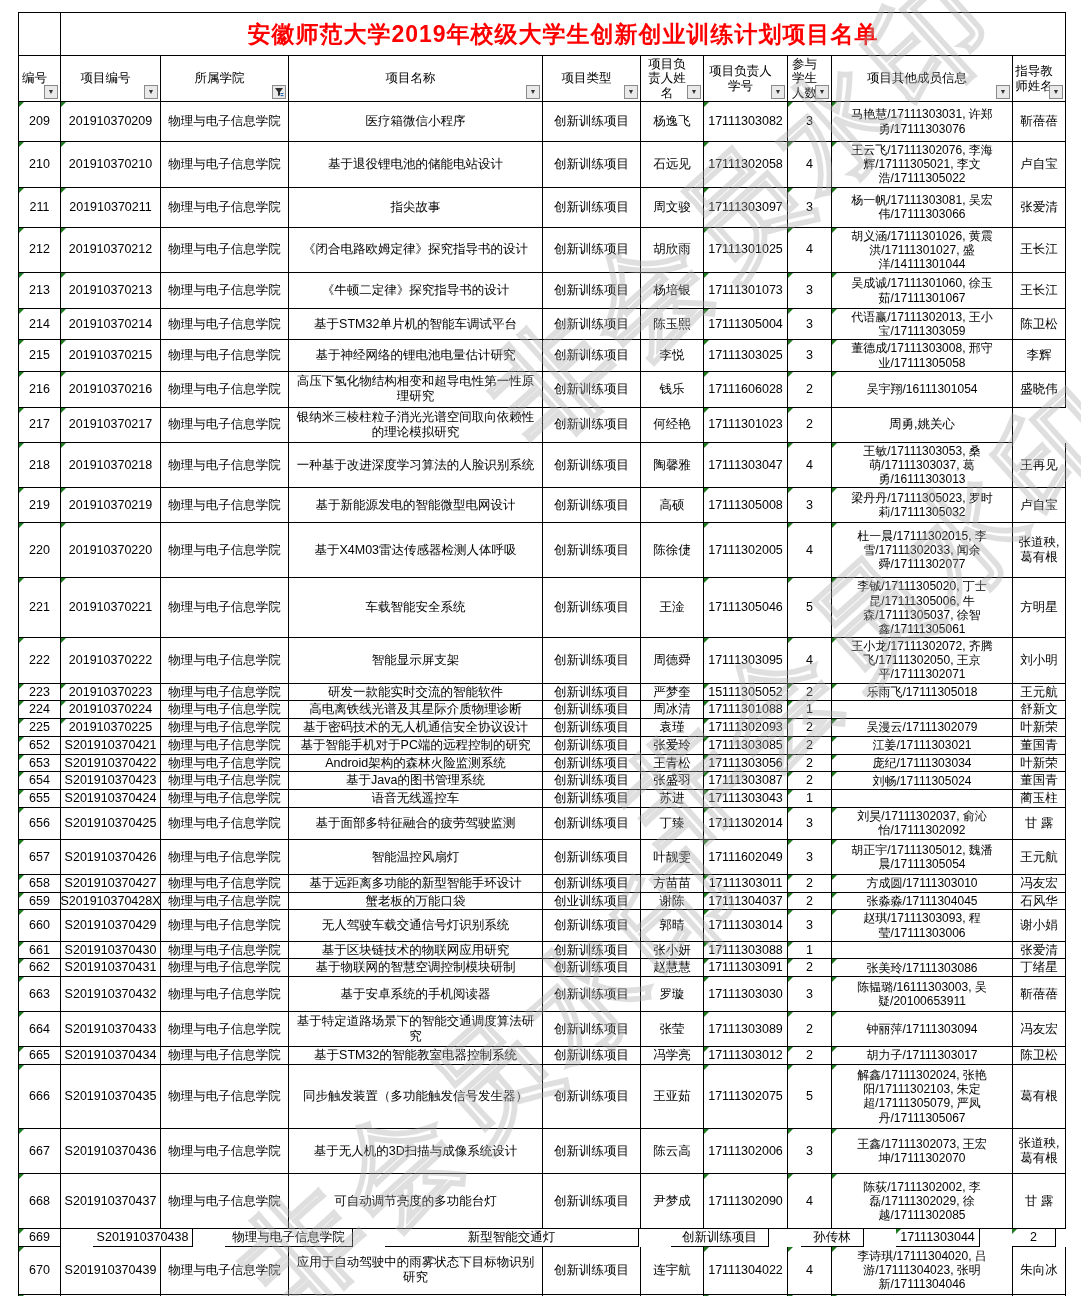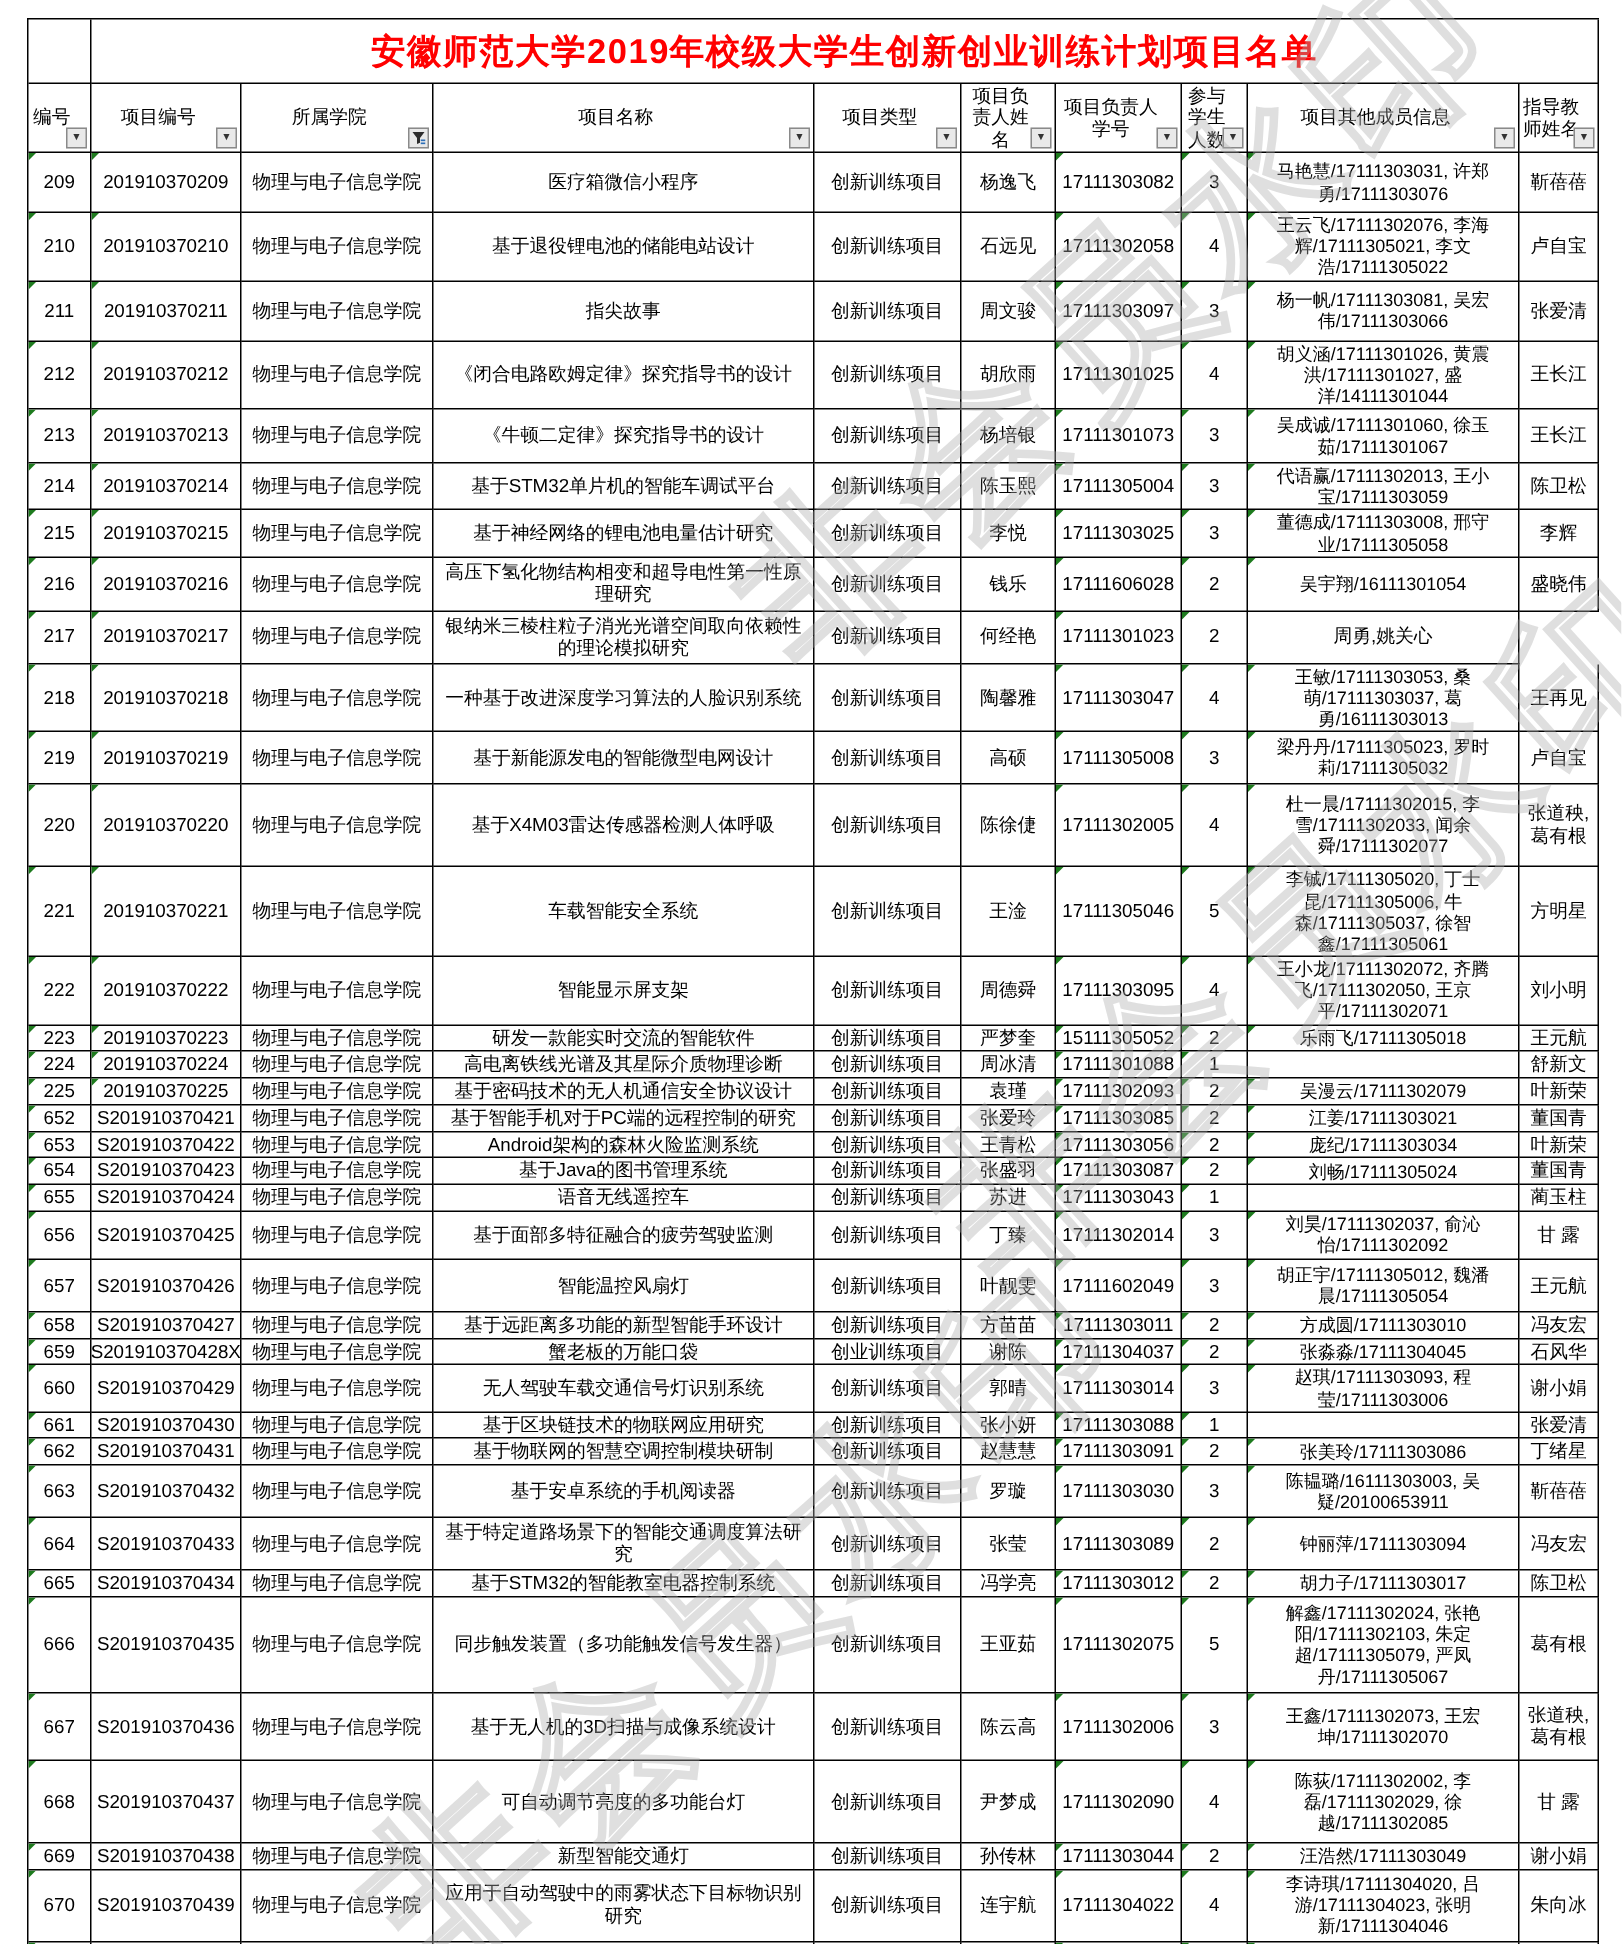--- a/index.html
+++ b/index.html
@@ -486,21 +486,21 @@
           <div class="td c1">S201910370437</div>
           <div class="td c2">物理与电子信息学院</div>
           <div class="td c3">可自动调节亮度的多功能台灯</div>
           <div class="td c4">创新训练项目</div>
           <div class="td c5">尹梦成</div>
           <div class="td c6 flag">17111302090</div>
           <div class="td c7 flag">4</div>
           <div class="td c8 flag">陈荻/17111302002, 李磊/17111302029, 徐越/17111302085</div>
           <div class="td c9">甘 露</div>
         </div>
-        <div class="tr" style="min-height: 17px;">
+        <div class="tr" style="min-height: 17px; gap: 32px;">
           <div class="td c0 flag">669</div>
           <div class="td c1">S201910370438</div>
           <div class="td c2">物理与电子信息学院</div>
           <div class="td c3">新型智能交通灯</div>
           <div class="td c4">创新训练项目</div>
           <div class="td c5">孙传林</div>
           <div class="td c6 flag">17111303044</div>
           <div class="td c7 flag">2</div>
           <div class="td c8 flag">汪浩然/17111303049</div>
           <div class="td c9">谢小娟</div>

